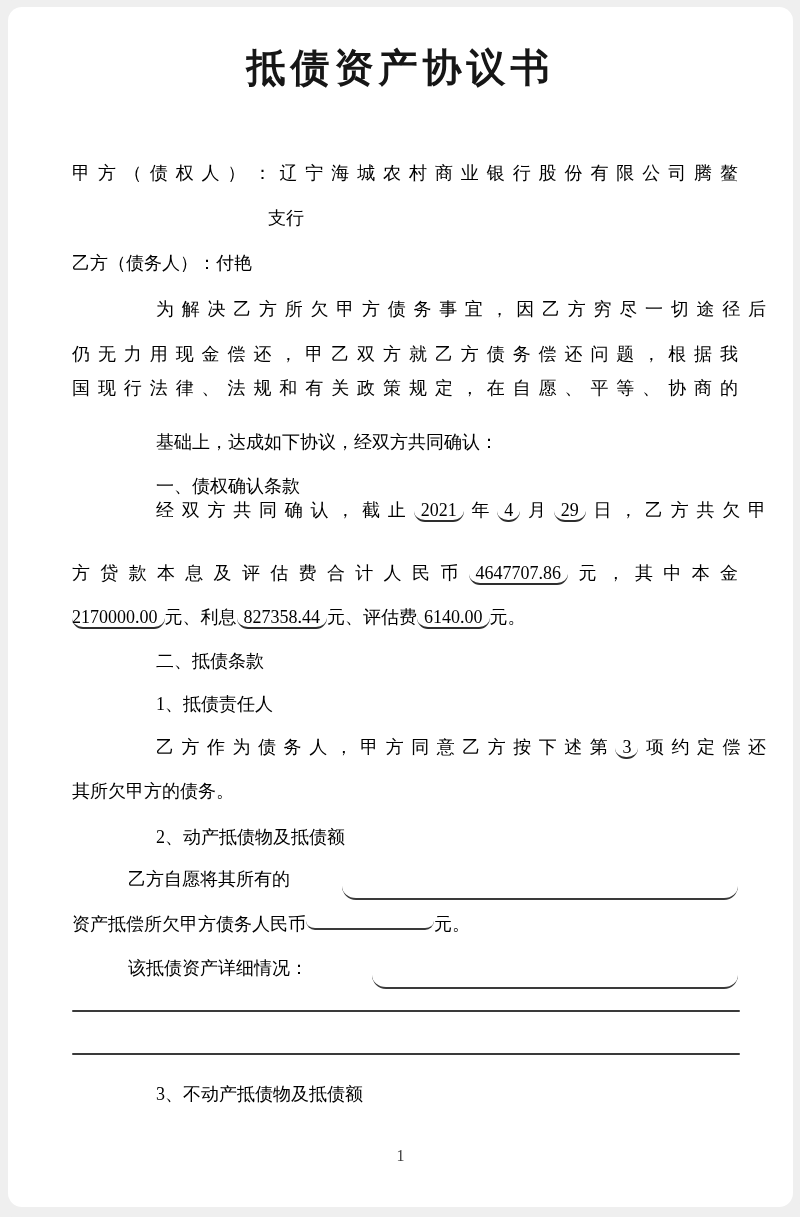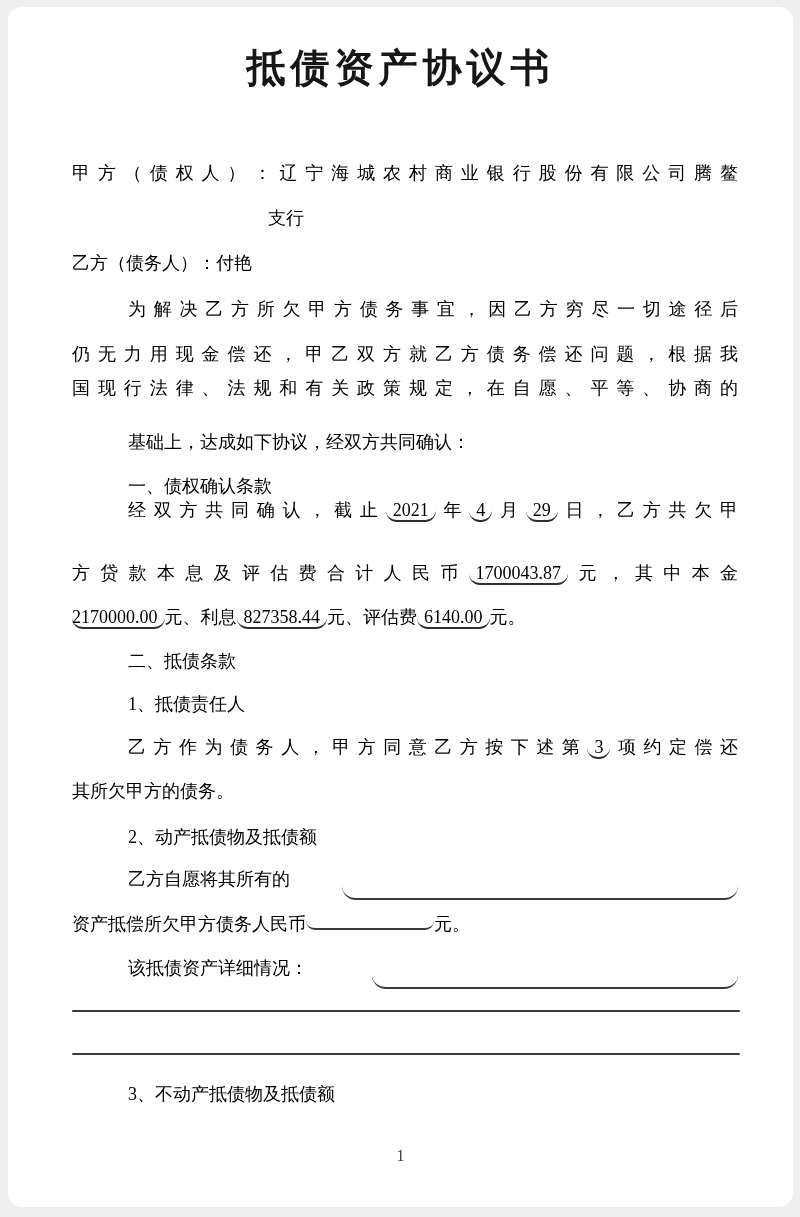--- a/index.html
+++ b/index.html
@@ -25,21 +25,21 @@
     font-size: 18px;
     font-weight: 500;
     white-space: nowrap;
     color: #000000;
   }
   .jl {  
     text-align: justify;
     text-align-last: justify;
     white-space: normal;
   }
-  .ind { text-indent: 56px; }
+  .ind { text-indent: 56px; margin-left: 28px; }
   .doc-title {
     position: absolute;
     left: 0; top: 34px;
     width: 100%;
     text-align: center;
     font-size: 39px;
     font-weight: 700;
     letter-spacing: 5px;
     color: #161616;
     font-family: "Liberation Serif", "DejaVu Serif", serif;
@@ -95,21 +95,21 @@
 
   <div class="ln jl ind" style="top:281px">为解决乙方所欠甲方债务事宜，因乙方穷尽一切途径后</div>
   <div class="ln jl" style="top:326px">仍无力用现金偿还，甲乙双方就乙方债务偿还问题，根据我</div>
   <div class="ln jl" style="top:360px">国现行法律、法规和有关政策规定，在自愿、平等、协商的</div>
   <div class="ln ind" style="top:414px">基础上，达成如下协议，经双方共同确认：</div>
 
   <div class="ln ind" style="top:458px">一、债权确认条款</div>
 
   <div class="ln jl ind" style="top:482px"><span>经双方共同确认，截止</span><span class="uv">2021</span><span>年</span><span class="uv">4</span><span>月</span><span class="uv">29</span><span>日，乙方共欠甲</span></div>
 
-  <div class="ln jl" style="top:545px"><span>方贷款本息及评估费合计人民币</span><span class="uv">1700043.87</span><span>元，其中本金</span></div>
+  <div class="ln jl" style="top:545px"><span>方贷款本息及评估费合计人民币</span><span class="uv">4647707.86</span><span>元，其中本金</span></div>
 
   <div class="ln" style="top:589px"><span class="uv" style="padding-left:0">2170000.00</span><span>元、利息</span><span class="uv">827358.44</span><span>元、评估费</span><span class="uv">6140.00</span><span>元。</span></div>
 
   <div class="ln ind" style="top:633px">二、抵债条款</div>
 
   <div class="ln ind" style="top:676px">1、抵债责任人</div>
 
   <div class="ln jl ind" style="top:719px"><span>乙方作为债务人，甲方同意乙方按下述第</span><span class="uv">3</span><span>项约定偿还</span></div>
 
   <div class="ln" style="top:763px">其所欠甲方的债务。</div>

